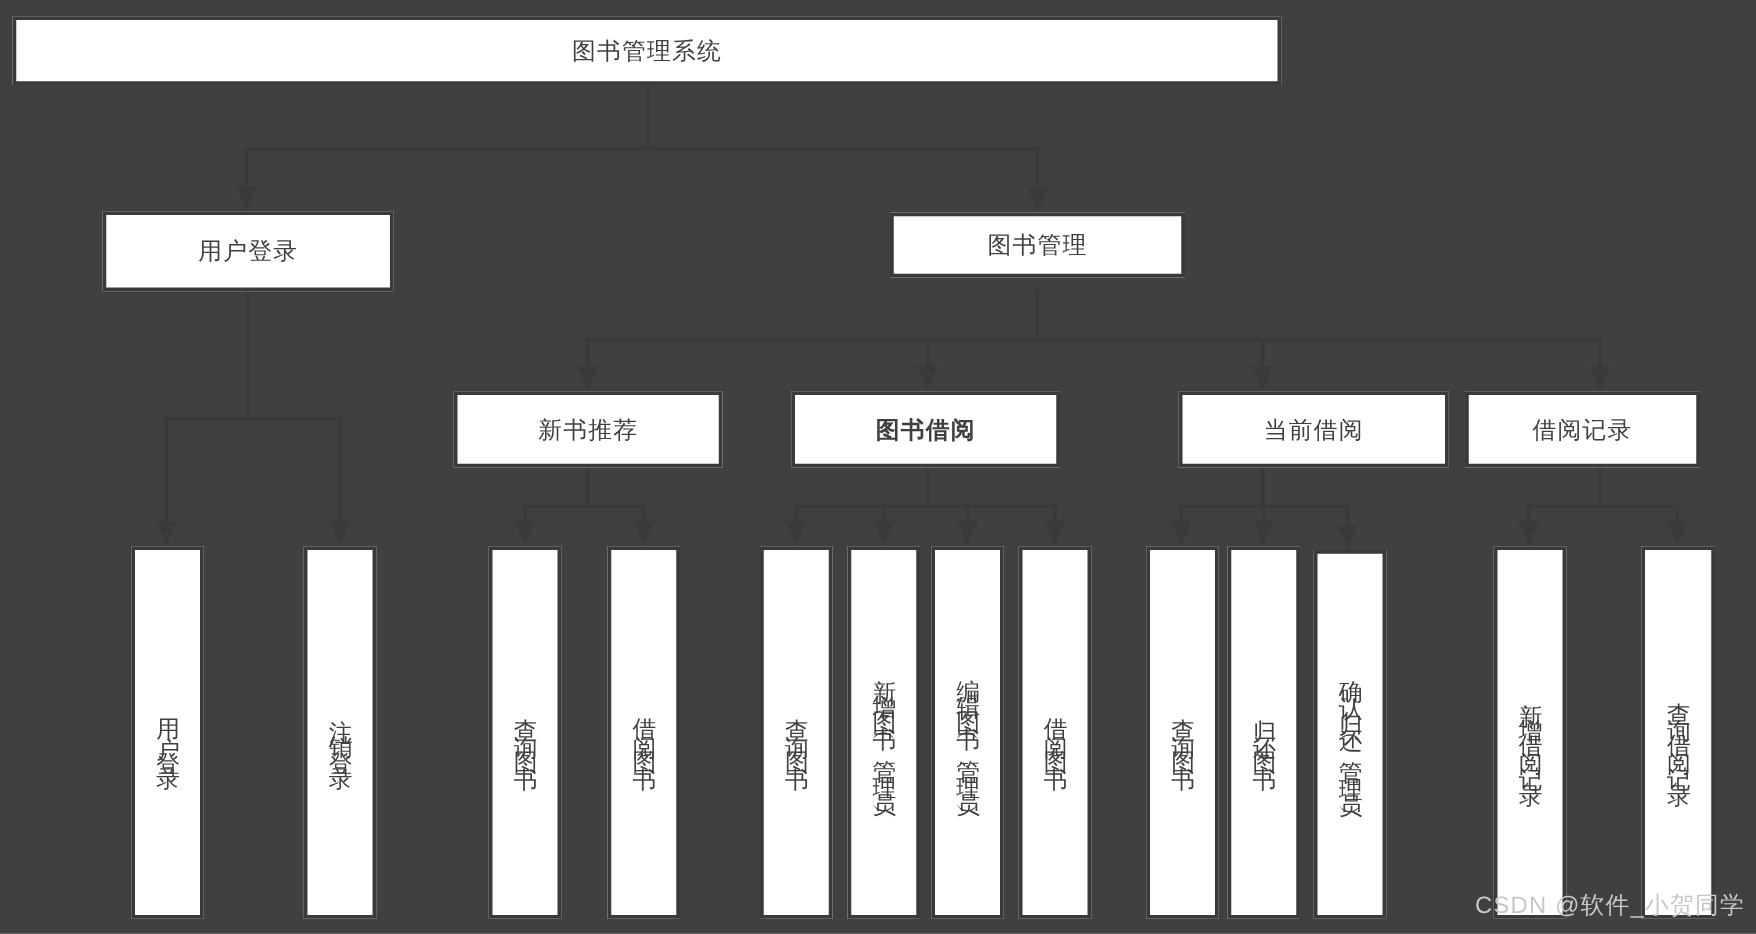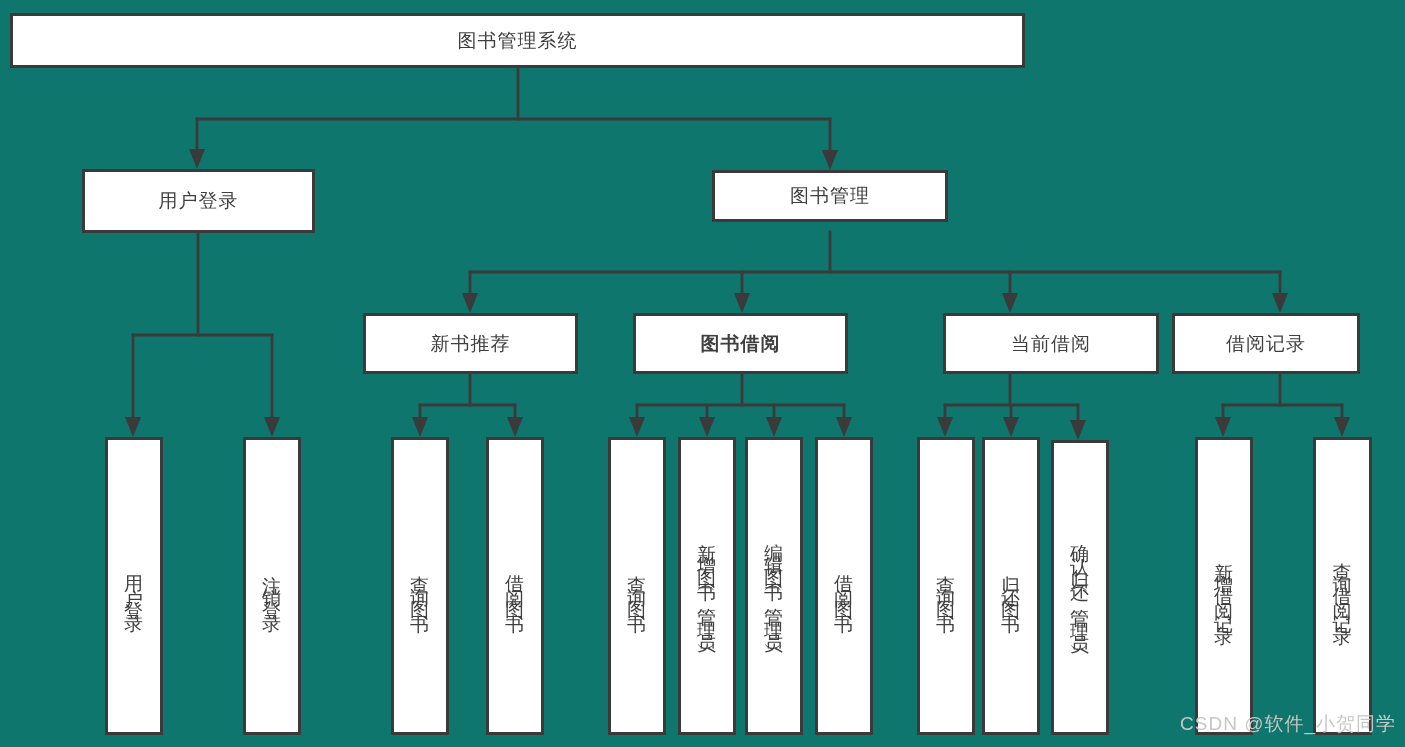--- a/index.html
+++ b/index.html
@@ -5,21 +5,21 @@
   html, body { margin: 0; padding: 0; }
   body {
     width: 1405px; height: 747px;
     background: #ffffff;
     font-family: "Liberation Sans", "DejaVu Sans", sans-serif;
     overflow: hidden;
   }
   .canvas {
     position: relative;
     width: 1405px; height: 747px;
-    background: #0f766e;
+    background: #404040;
   }
   .connectors {
     position: absolute; left: 0; top: 0;
   }
   .node {
     position: absolute;
     box-sizing: border-box;
     border: 3px solid #3a3a3a;
     background: #ffffff;
     color: #3f3f3f;

